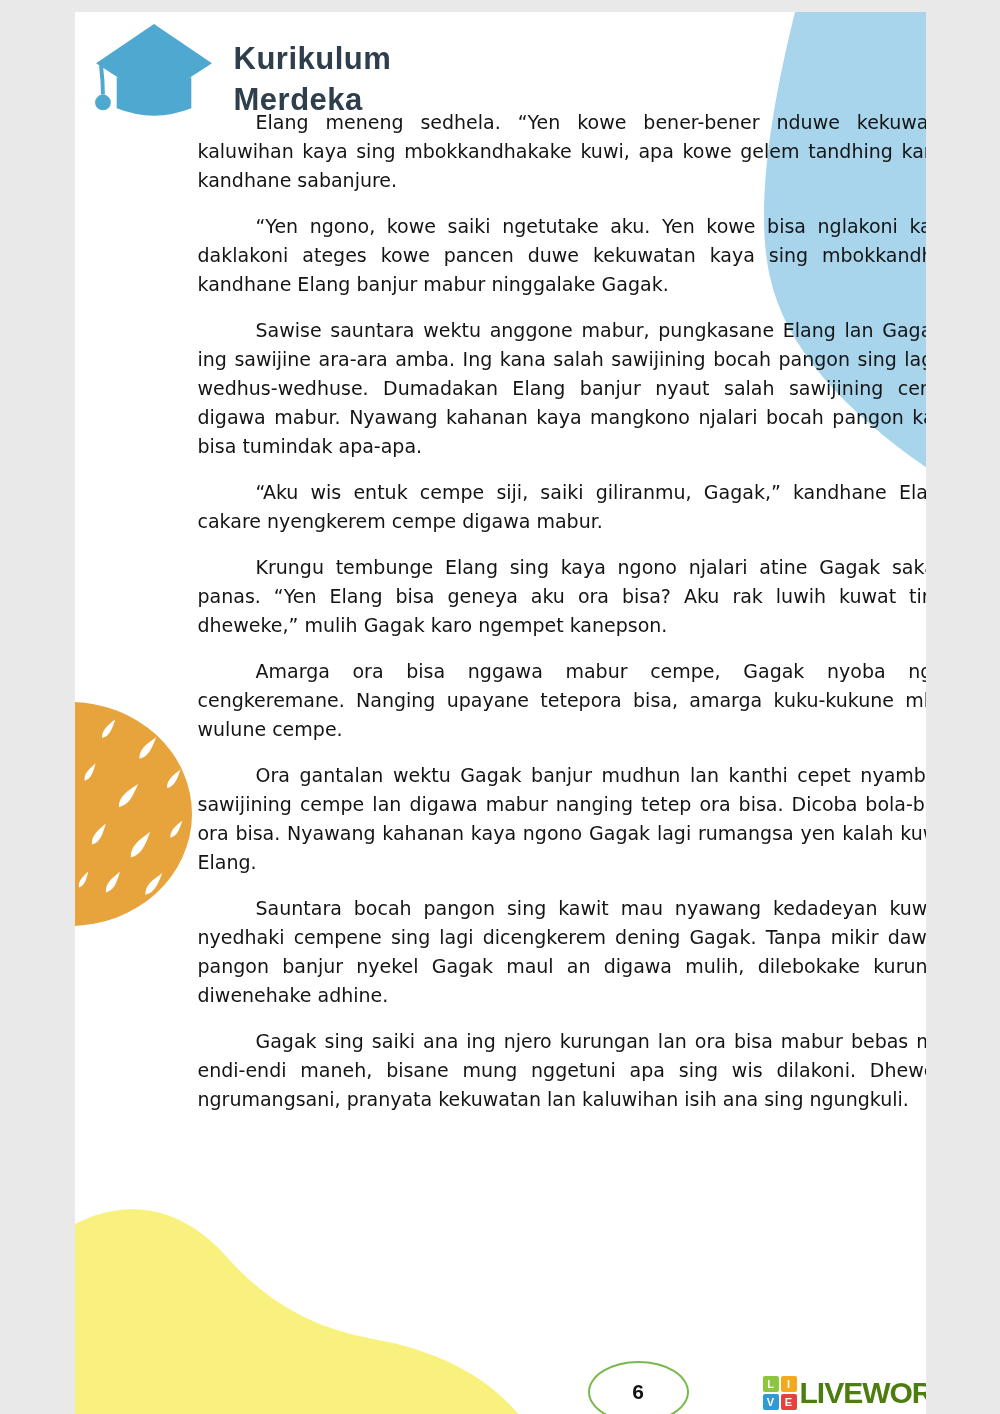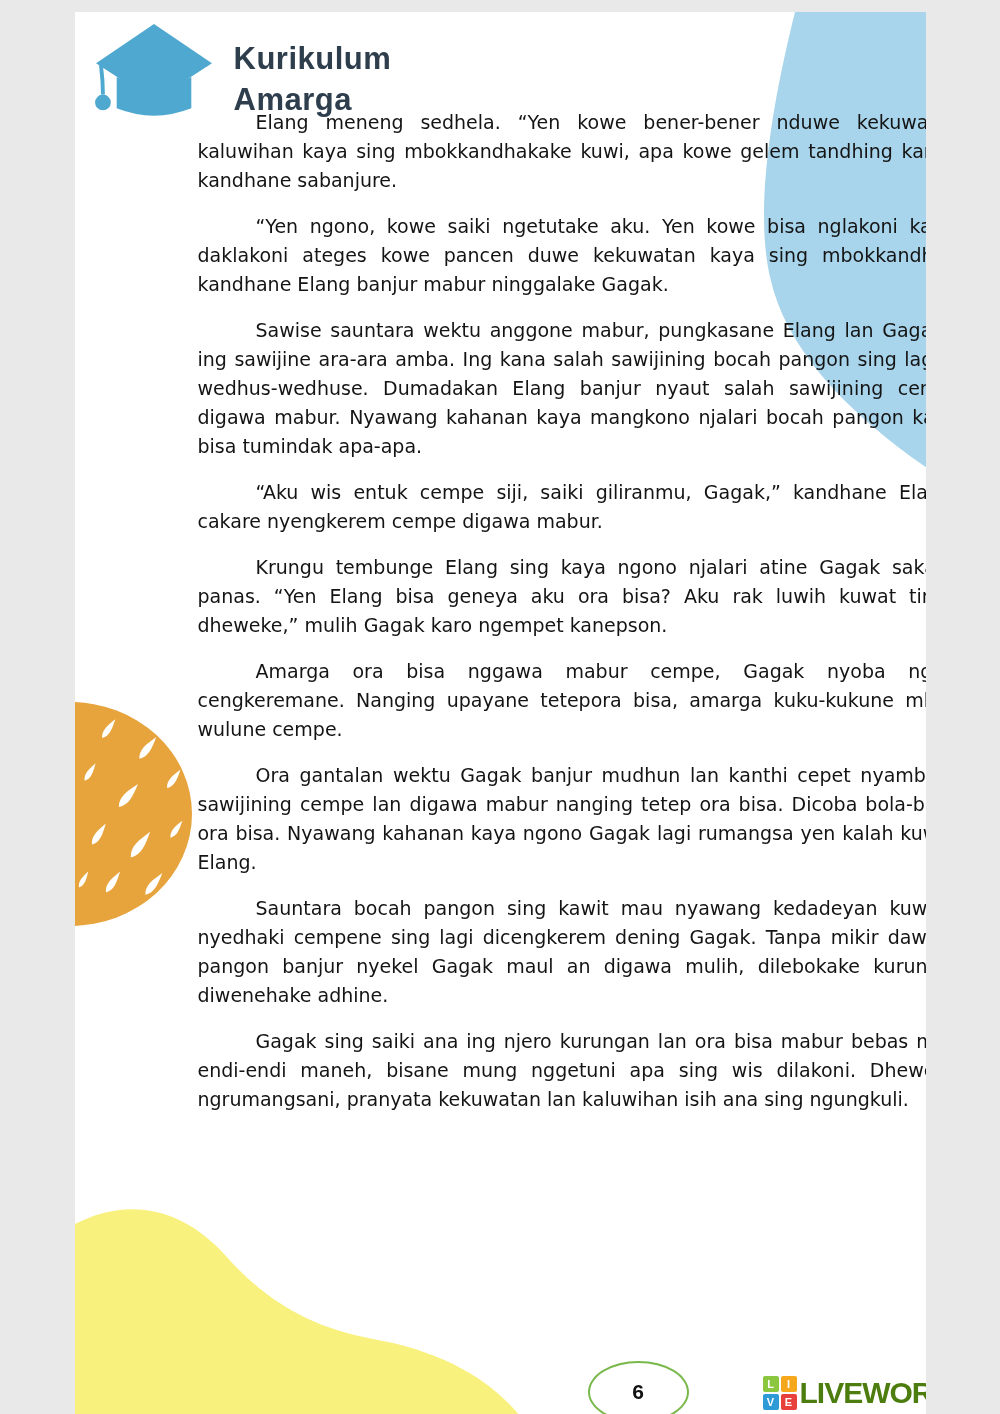--- a/index.html
+++ b/index.html
@@ -112,21 +112,21 @@
   <header class="logo">
     <svg class="cap" viewBox="0 0 130 110" aria-hidden="true">
       <path fill="#4FA8D0" d="M65,4 L124,44 L65,84 L6,44 Z"></path>
       <path fill="#ffffff" d="M12,48 L65,82 L118,48 L118,56 L65,90 L12,56 Z"></path>
       <path fill="#4FA8D0" d="M27,58 Q65,77 103,58 L103,90 Q65,105 27,90 Z"></path>
       <path stroke="#4FA8D0" stroke-width="4" fill="none" d="M11,46 Q13,62 13,76"></path>
       <circle cx="13" cy="84" r="8" fill="#4FA8D0"></circle>
     </svg>
     <div class="wordmark">
       <div>Kurikulum</div>
-      <div>Amarga</div>
+      <div>Merdeka</div>
     </div>
   </header>
 
   <main class="story">
     <p>Elang meneng sedhela. “Yen kowe bener-bener nduwe kekuwatan lan kaluwihan kaya sing mbokkandhakake kuwi, apa kowe gelem tandhing karo aku?” kandhane sabanjure.</p>
     <p>“Yen ngono, kowe saiki ngetutake aku. Yen kowe bisa nglakoni kaya sing daklakoni ateges kowe pancen duwe kekuwatan kaya sing mbokkandhakake,” kandhane Elang banjur mabur ninggalake Gagak.</p>
     <p>Sawise sauntara wektu anggone mabur, pungkasane Elang lan Gagak tekan ing sawijine ara-ara amba. Ing kana salah sawijining bocah pangon sing lagi angon wedhus-wedhuse. Dumadakan Elang banjur nyaut salah sawijining cempe lan digawa mabur. Nyawang kahanan kaya mangkono njalari bocah pangon kaget ora bisa tumindak apa-apa.</p>
     <p>“Aku wis entuk cempe siji, saiki giliranmu, Gagak,” kandhane Elang karo cakare nyengkerem cempe digawa mabur.</p>
     <p>Krungu tembunge Elang sing kaya ngono njalari atine Gagak sakala dadi panas. “Yen Elang bisa geneya aku ora bisa? Aku rak luwih kuwat tinimbang dheweke,” mulih Gagak karo ngempet kanepson.</p>
     <p>Amarga ora bisa nggawa mabur cempe, Gagak nyoba ngeculake cengkeremane. Nanging upayane tetepora bisa, amarga kuku-kukune mbule ing wulune cempe.</p>

